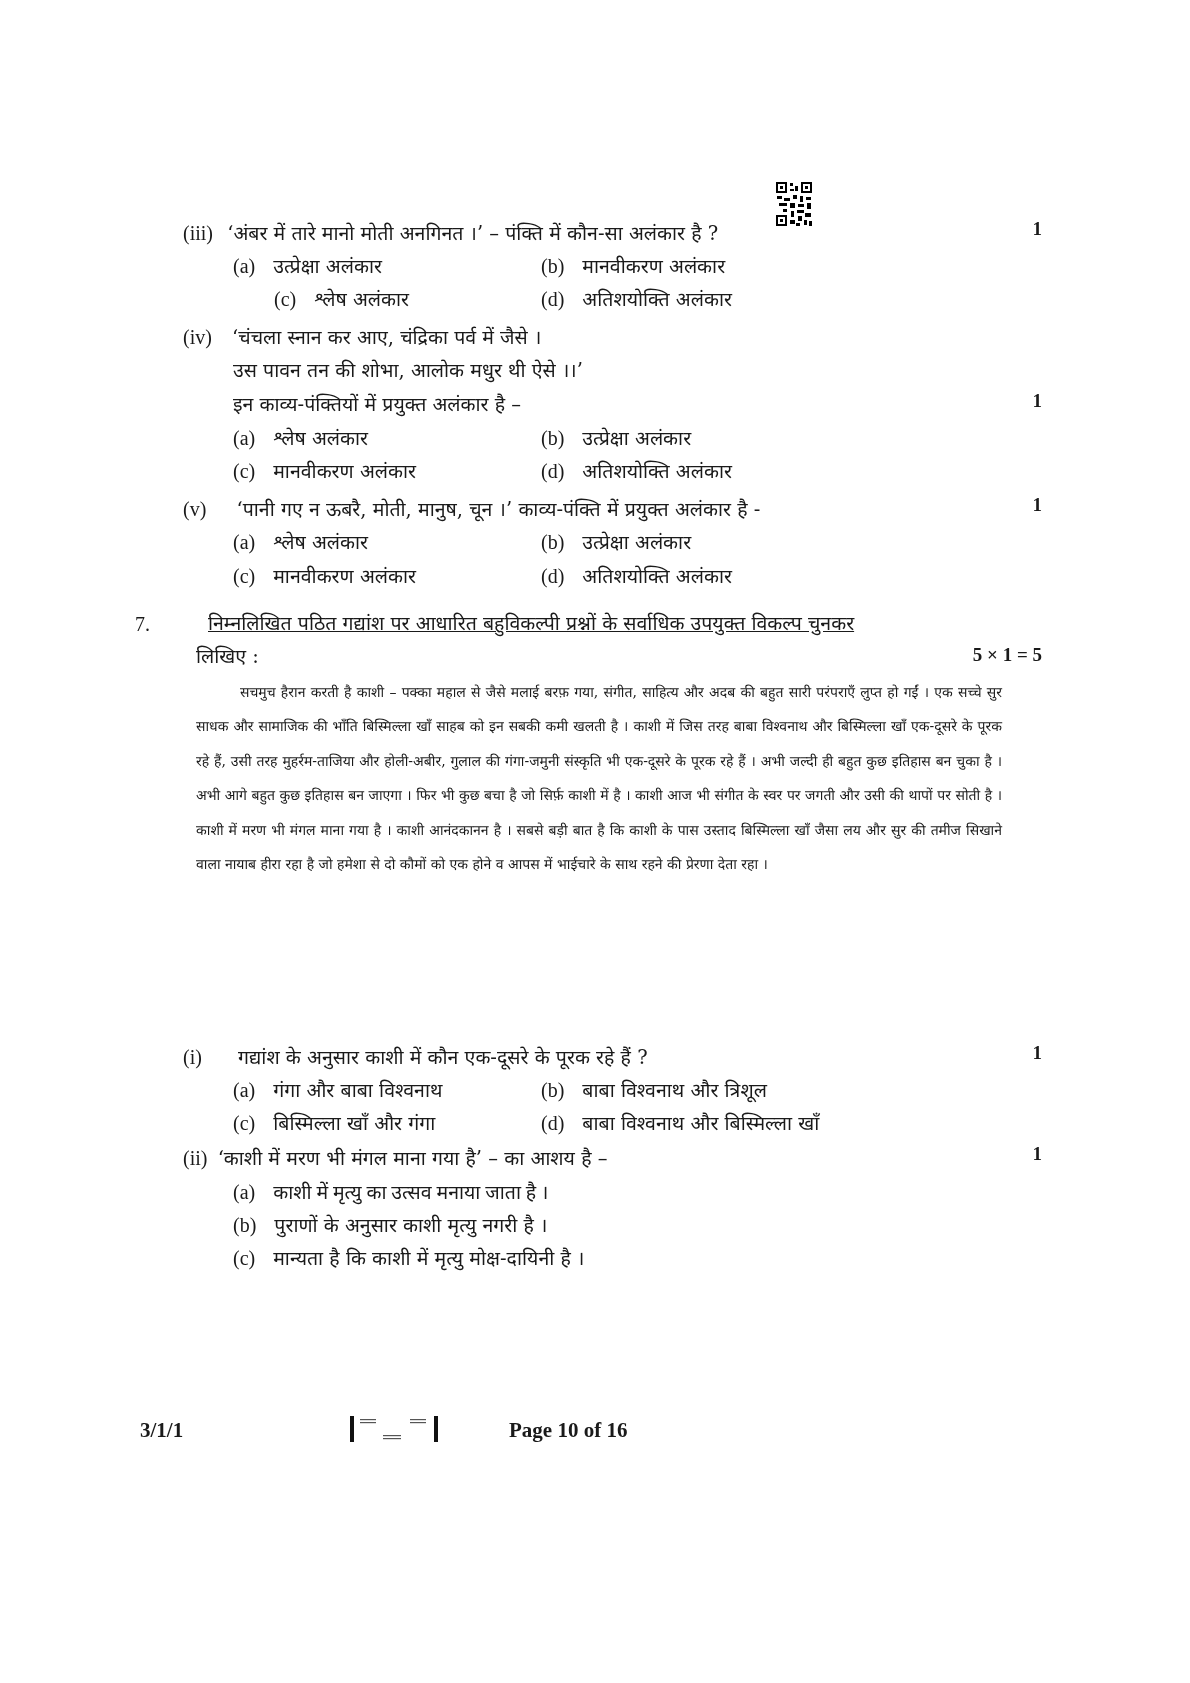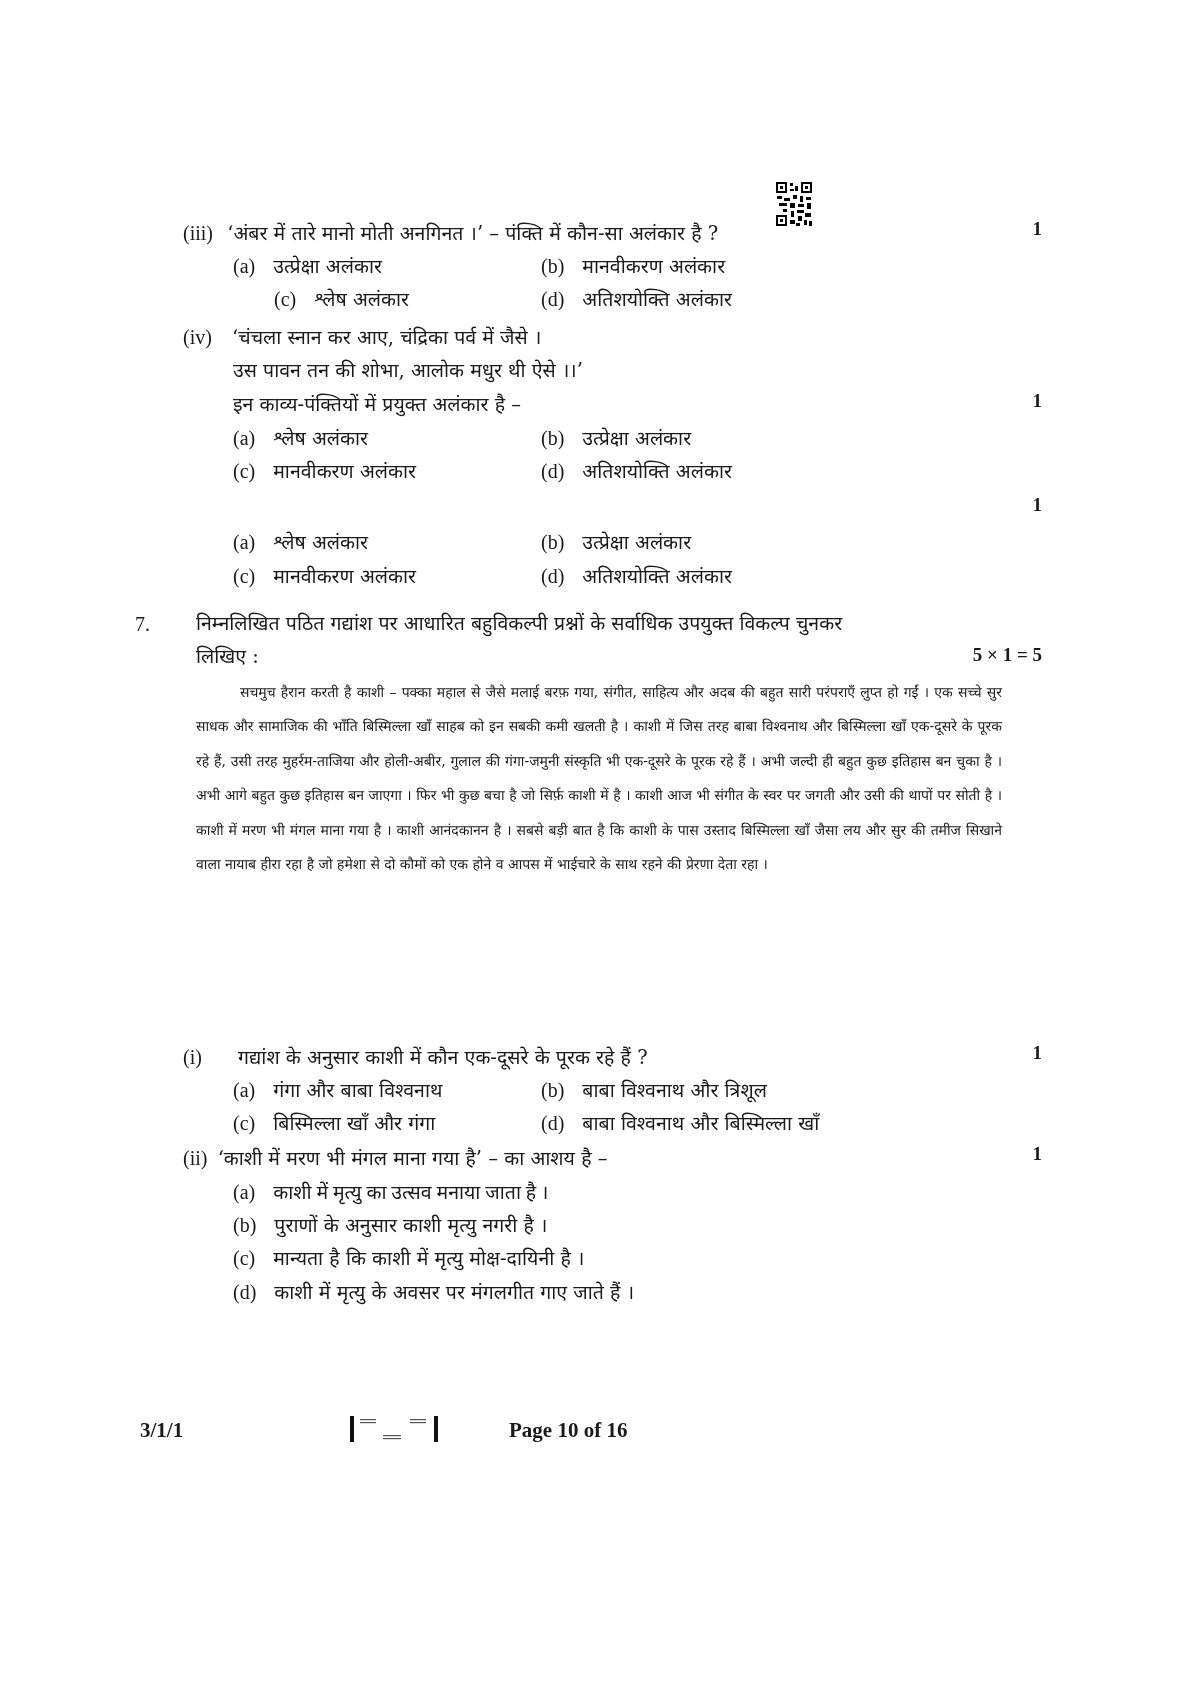--- a/index.html
+++ b/index.html
@@ -86,30 +86,34 @@
     <span style="margin-left:14px;">‘चंचला स्नान कर आए, चंद्रिका पर्व में जैसे ।</span>
   </div>
   <div class="line" style="left:233px; top:356px;">उस पावन तन की शोभा, आलोक मधुर थी ऐसे ।।’</div>
   <div class="line" style="left:233px; top:390px;">इन काव्य-पंक्तियों में प्रयुक्त अलंकार है –</div>
   <div class="marks" style="top:390px;">1</div>
   <div class="line" style="left:233px; top:423px;"><span class="label">(a)</span><span style="margin-left:18px;">श्लेष अलंकार</span></div>
   <div class="line" style="left:541px; top:423px;"><span class="label">(b)</span><span style="margin-left:18px;">उत्प्रेक्षा अलंकार</span></div>
   <div class="line" style="left:233px; top:456px;"><span class="label">(c)</span><span style="margin-left:18px;">मानवीकरण अलंकार</span></div>
   <div class="line" style="left:541px; top:456px;"><span class="label">(d)</span><span style="margin-left:18px;">अतिशयोक्ति अलंकार</span></div>
 
+  <div class="line" style="left:183px; top:494px;">
+    <span class="label">(v)</span>
+    <span style="margin-left:24px;">‘पानी गए न ऊबरै, मोती, मानुष, चून ।’ काव्य-पंक्ति में प्रयुक्त अलंकार है -</span>
+  </div>
   <div class="marks" style="top:494px;">1</div>
   <div class="line" style="left:233px; top:527px;"><span class="label">(a)</span><span style="margin-left:18px;">श्लेष अलंकार</span></div>
   <div class="line" style="left:541px; top:527px;"><span class="label">(b)</span><span style="margin-left:18px;">उत्प्रेक्षा अलंकार</span></div>
   <div class="line" style="left:233px; top:561px;"><span class="label">(c)</span><span style="margin-left:18px;">मानवीकरण अलंकार</span></div>
   <div class="line" style="left:541px; top:561px;"><span class="label">(d)</span><span style="margin-left:18px;">अतिशयोक्ति अलंकार</span></div>
 
   <div class="line" style="left:135px; top:609px;">
     <span class="label">7.</span>
   </div>
-  <div class="line" style="left:196px; top:609px;">निम्नलिखित पठित गद्यांश पर आधारित बहुविकल्पी प्रश्नों के सर्वाधिक उपयुक्त विकल्प चुनकर</div>
+  <div class="line" style="left:208px; top:609px;text-decoration:underline;">निम्नलिखित पठित गद्यांश पर आधारित बहुविकल्पी प्रश्नों के सर्वाधिक उपयुक्त विकल्प चुनकर</div>
   <div class="line" style="left:196px; top:642px;">लिखिए :</div>
   <div class="marks" style="top:644px;">5 × 1 = 5</div>
 
   <div class="para" style="top:675px;"><span class="indent"></span><span>सचमुच हैरान करती है काशी – पक्का महाल से जैसे मलाई बरफ़ गया, संगीत, साहित्य और अदब की बहुत सारी परंपराएँ लुप्त हो गईं । एक सच्चे सुर साधक और सामाजिक की भाँति बिस्मिल्ला खाँ साहब को इन सबकी कमी खलती है । काशी में जिस तरह बाबा विश्वनाथ और बिस्मिल्ला खाँ एक-दूसरे के पूरक रहे हैं, उसी तरह मुहर्रम-ताजिया और होली-अबीर, गुलाल की गंगा-जमुनी संस्कृति भी एक-दूसरे के पूरक रहे हैं । अभी जल्दी ही बहुत कुछ इतिहास बन चुका है । अभी आगे बहुत कुछ इतिहास बन जाएगा । फिर भी कुछ बचा है जो सिर्फ़ काशी में है । काशी आज भी संगीत के स्वर पर जगती और उसी की थापों पर सोती है । काशी में मरण भी मंगल माना गया है । काशी आनंदकानन है । सबसे बड़ी बात है कि काशी के पास उस्ताद बिस्मिल्ला खाँ जैसा लय और सुर की तमीज सिखाने वाला नायाब हीरा रहा है जो हमेशा से दो कौमों को एक होने व आपस में भाईचारे के साथ रहने की प्रेरणा देता रहा ।</span></div>
 
   <div class="line" style="left:183px; top:1042px;">
     <span class="label">(i)</span>
     <span style="margin-left:30px;">गद्यांश के अनुसार काशी में कौन एक-दूसरे के पूरक रहे हैं ?</span>
   </div>
   <div class="marks" style="top:1042px;">1</div>
@@ -119,21 +123,20 @@
   <div class="line" style="left:541px; top:1108px;"><span class="label">(d)</span><span style="margin-left:18px;">बाबा विश्वनाथ और बिस्मिल्ला खाँ</span></div>
 
   <div class="line" style="left:183px; top:1143px;">
     <span class="label">(ii)</span>
     <span style="margin-left:4px;">‘काशी में मरण भी मंगल माना गया है’ – का आशय है –</span>
   </div>
   <div class="marks" style="top:1143px;">1</div>
   <div class="line" style="left:233px; top:1177px;"><span class="label">(a)</span><span style="margin-left:18px;font-family:Liberation Serif, serif;">काशी में मृत्यु का उत्सव मनाया जाता है ।</span></div>
   <div class="line" style="left:233px; top:1210px;"><span class="label">(b)</span><span style="margin-left:18px;">पुराणों के अनुसार काशी मृत्यु नगरी है ।</span></div>
   <div class="line" style="left:233px; top:1243px;"><span class="label">(c)</span><span style="margin-left:18px;">मान्यता है कि काशी में मृत्यु मोक्ष-दायिनी है ।</span></div>
-  <div class="line" style="left:233px; top:1277px;"><span class="label">(d)</span><span style="margin-left:18px;">काशी में मृत्यु के अवसर पर मंगलगीत गाए जाते हैं ।</span></div>
 
   <div class="footer" style="left:140px;">3/1/1</div>
   <svg class="barcode-mark" viewBox="0 0 88 26">
     <rect x="0" y="0" width="4" height="26" fill="#111"></rect>
     <rect x="84" y="0" width="4" height="26" fill="#111"></rect>
     <rect x="10" y="3" width="16" height="1.2" fill="#555"></rect>
       <rect x="10" y="6" width="16" height="1.2" fill="#555"></rect>
     <rect x="60" y="3" width="16" height="1.2" fill="#555"></rect>
       <rect x="60" y="6" width="16" height="1.2" fill="#555"></rect>
     <rect x="33" y="19" width="18" height="1.2" fill="#555"></rect>

